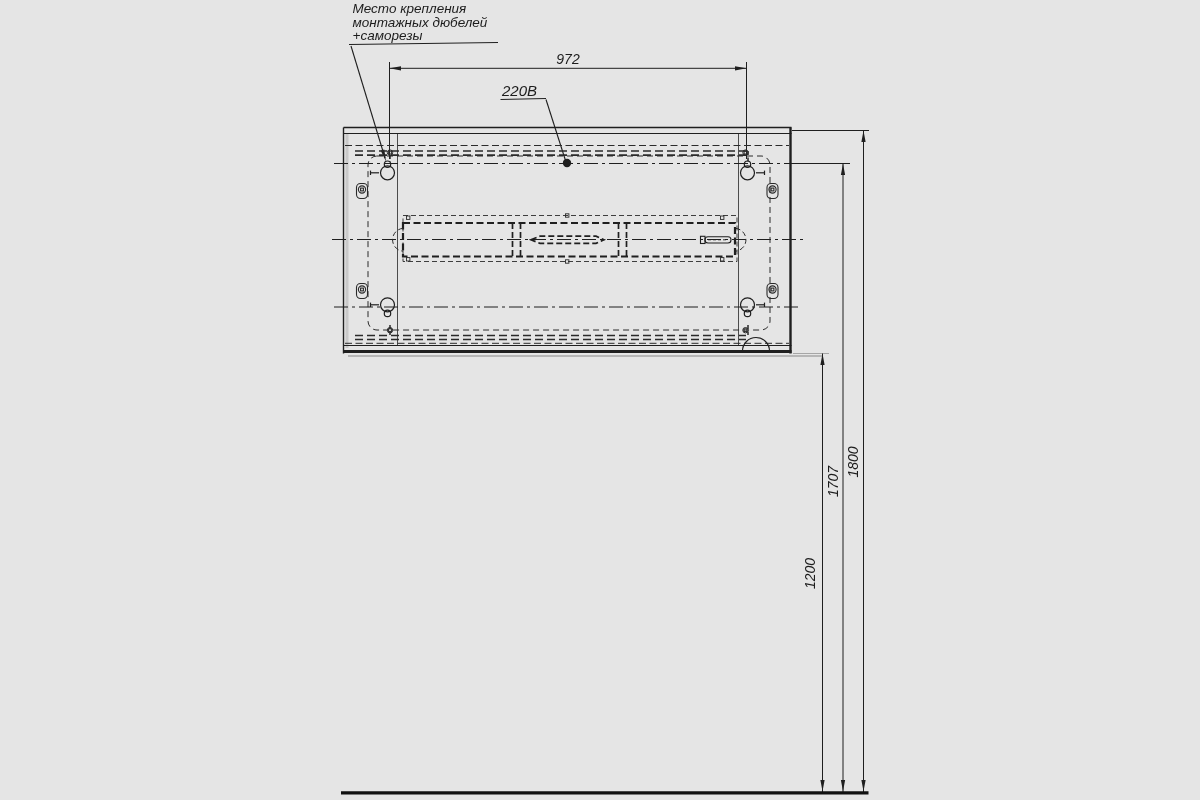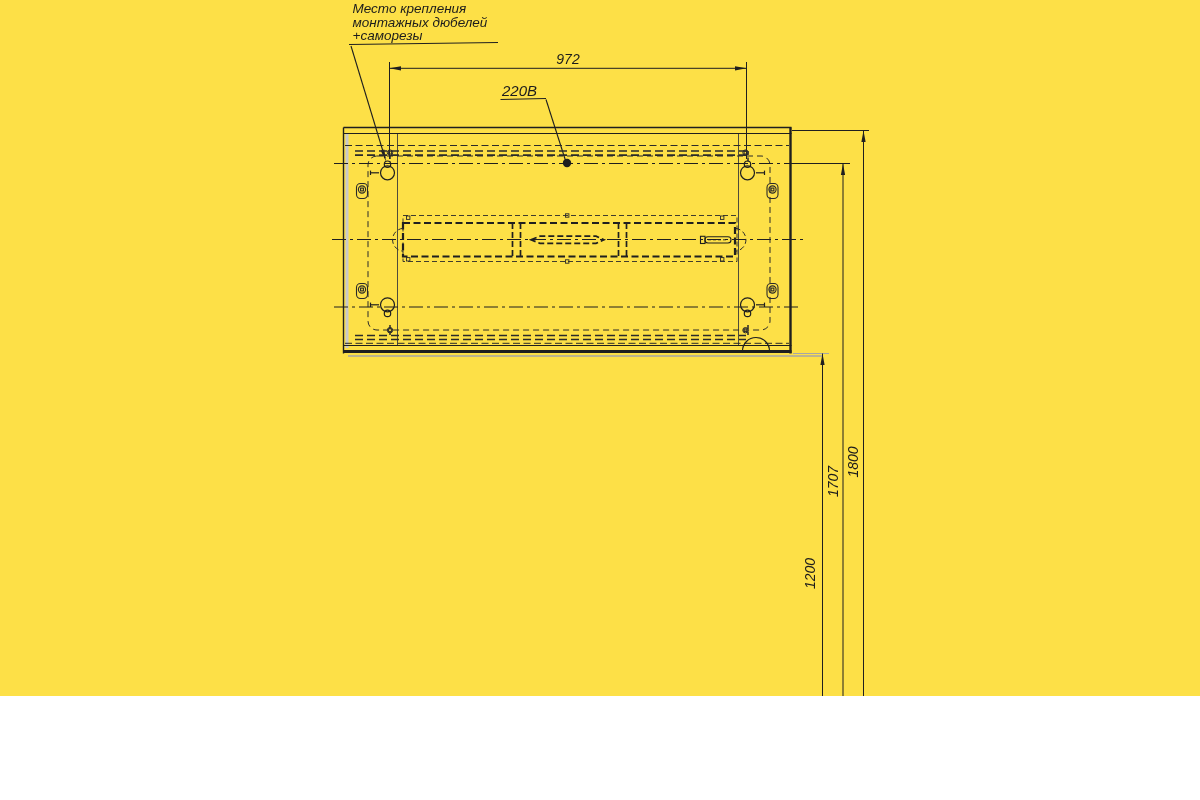--- a/index.html
+++ b/index.html
@@ -1,17 +1,17 @@
 <!DOCTYPE html>
 <html><head>
 <meta charset="utf-8">
 <style>
   html,body{margin:0;padding:0;background:#ffffff;}
   .stage{
-    position:relative;width:1200px;height:696px;background:#fde047;overflow:hidden;
+    position:relative;width:1200px;height:800px;background:#e5e5e5;overflow:hidden;
     font-family:"Liberation Sans",sans-serif;
   }
   svg text{
     font-family:"Liberation Sans",sans-serif;
     font-style:italic;
     fill:#1c1c1c;
   }
   .note-text{font-size:13.5px;}
   .dim-text{font-size:14px;}
   .pow-text{font-size:15px;}

